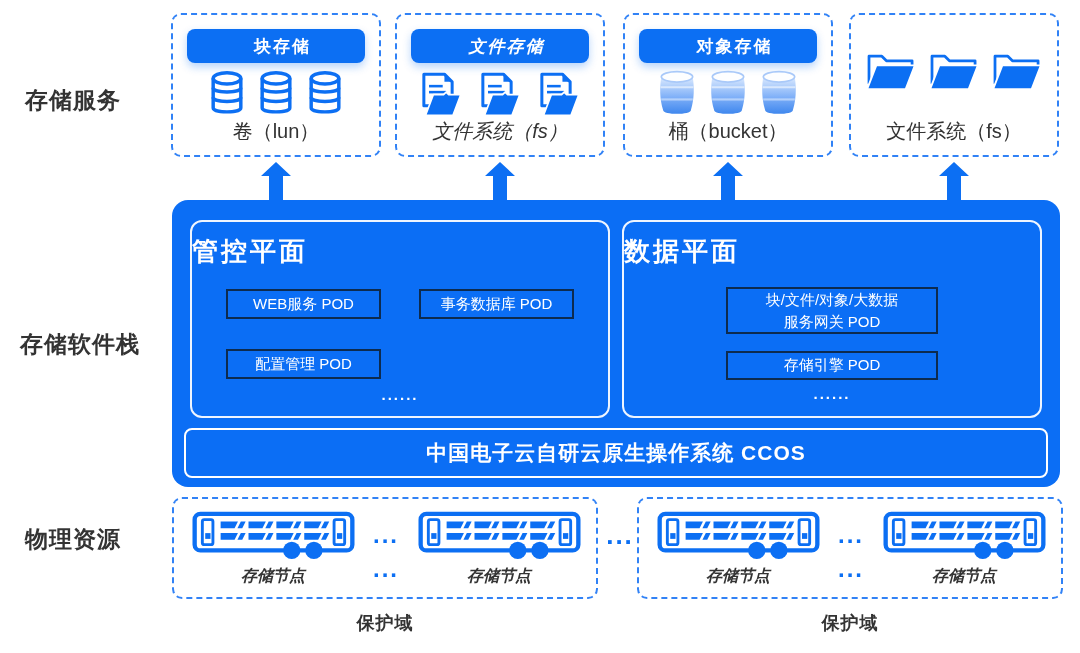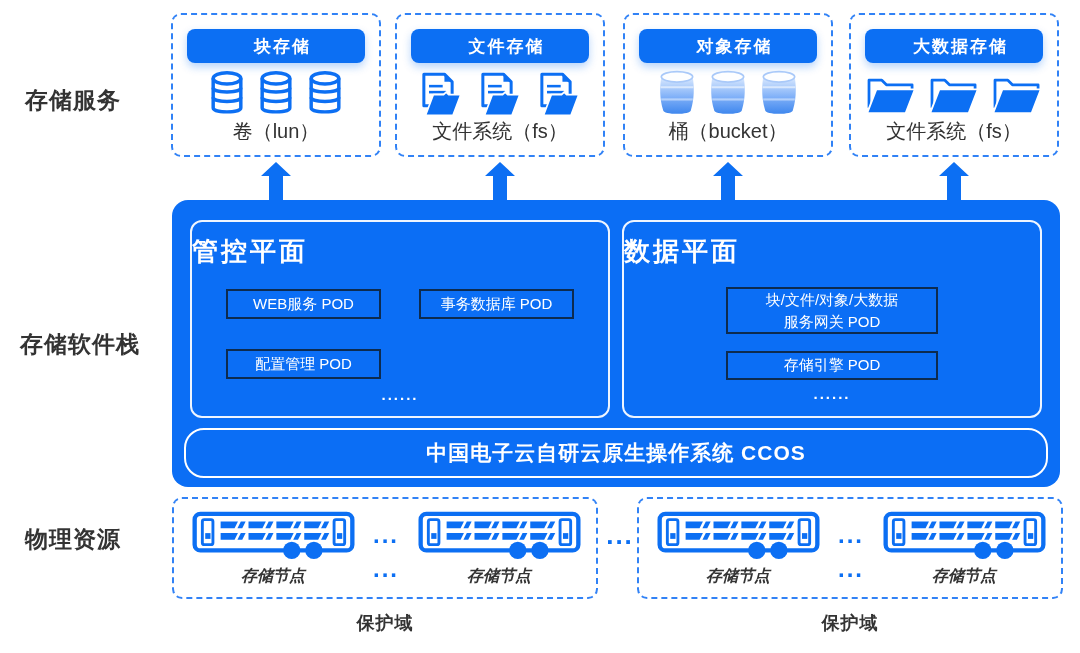--- a/index.html
+++ b/index.html
@@ -9,21 +9,21 @@
   
   .side-label { position:absolute; font-size:23px; font-weight:bold; color:#333333; letter-spacing:1px; }
   .side-services { left:25px; top:85px; }
   .side-stack   { left:20px; top:329px; }
   .side-phys    { left:25px; top:524px; }
 
   
   .svc-box { position:absolute; top:13px; width:210px; height:144px;
              border:2px dashed #3182f6; border-radius:10px; background:#fff;
              display:flex; flex-direction:column; align-items:center; }
-  .svc-1 { left:171px; } .svc-2 { left:395px; } .svc-3 { left:623px; } .svc-4 { left:849px; }
+  .svc-1 { left:171px; } .svc-2 { left:395px;font-style:italic; } .svc-3 { left:623px; } .svc-4 { left:849px; }
   .svc-badge { margin-top:14px; width:calc(100% - 28px); height:34px; background:#0c6ff3;
                border-radius:8px; color:#fff; font-weight:bold; font-size:17px; letter-spacing:2px;
                display:flex; align-items:center; justify-content:center;
                box-shadow:0 4px 8px rgba(12,111,243,0.30);padding-left:13px; }
   .svc-icons { flex:1; display:flex; align-items:center; justify-content:center; gap:11px; padding-top:4px; }
   .svc-caption { font-size:20px; color:#333333; font-weight:500; margin-bottom:10px; }
 
   
   .up-arrow { position:absolute; top:162px; width:30px; height:38px; }
   .ar-1 { left:261px; } .ar-2 { left:485px; } .ar-3 { left:713px; } .ar-4 { left:939px; }
@@ -42,21 +42,21 @@
          text-align:center; background:transparent; }
   .pod-grid { display:grid; grid-template-columns:155px 155px; column-gap:38px; row-gap:30px;
               justify-content:center; margin-top:20px; }
   .pod-grid .pod { height:30px; }
   .pod-gateway { width:212px; height:47px; margin:18px auto 0; line-height:1.45; }
   .pod-engine  { width:212px; height:29px; margin:17px auto 0; }
   .plane-dots { text-align:center; color:#ffffff; font-weight:bold; font-size:15px;
                 letter-spacing:2px; margin-top:8px; line-height:1; }
   .plane-data .plane-dots { margin-top:6px; }
   .os-bar { position:absolute; left:12px; right:12px; bottom:9px; height:50px;
-            border:2px solid #ffffff; border-radius:20px; color:#ffffff; font-size:21px;
+            border:2px solid #ffffff; border-radius:8px; color:#ffffff; font-size:21px;
             font-weight:bold; letter-spacing:1px;
             display:flex; align-items:center; justify-content:center; }
 
   
   .domain { position:absolute; top:497px; height:102px; border:2px dashed #3182f6;
             border-radius:10px; background:#fff; }
   .domain-a { left:172px; width:426px; }
   .domain-b { left:637px; width:426px; }
   .server-block { position:absolute; top:12px; width:170px; text-align:center;font-style:italic; }
   .sb-1a { left:14px; } .sb-2a { left:240px; }
@@ -201,21 +201,20 @@
           <use href="#sym-bucket"></use>
         </svg>
       <svg width="40" height="47">
           <use href="#sym-bucket"></use>
         </svg>
     </div>
     <div class="svc-caption">桶（bucket）</div>
   </div>
 
   <div class="svc-box svc-4">
-    <div class="svc-badge">大数据存储</div>
     <div class="svc-icons">
       <svg width="52" height="44">
           <use href="#sym-folder"></use>
         </svg>
       <svg width="52" height="44">
           <use href="#sym-folder"></use>
         </svg>
       <svg width="52" height="44">
           <use href="#sym-folder"></use>
         </svg>

